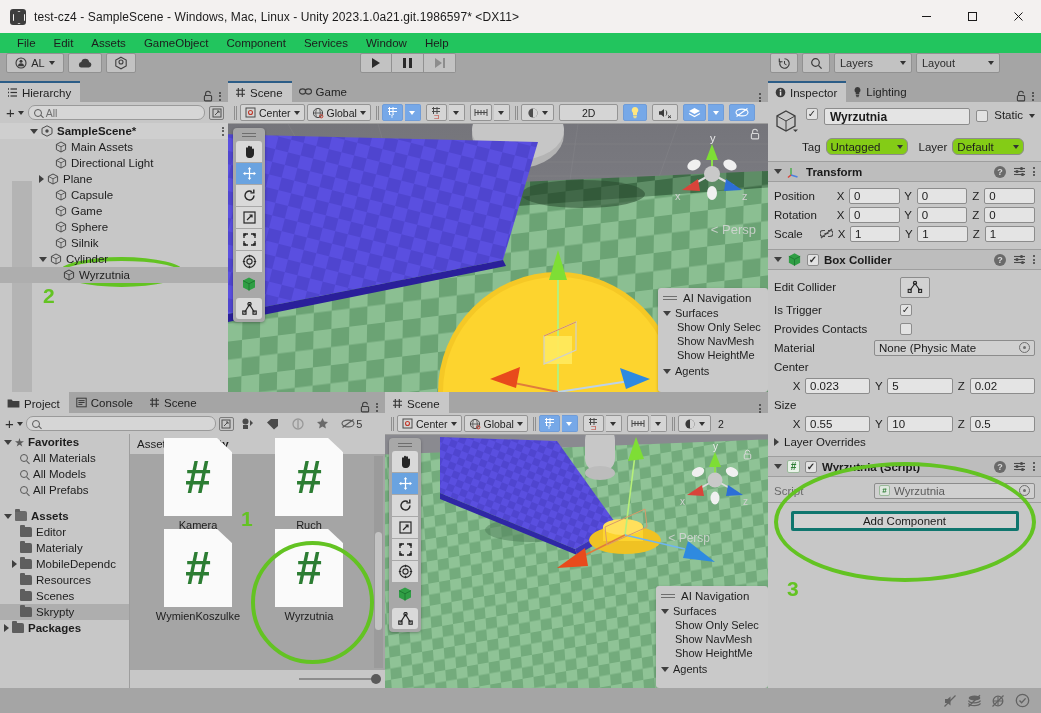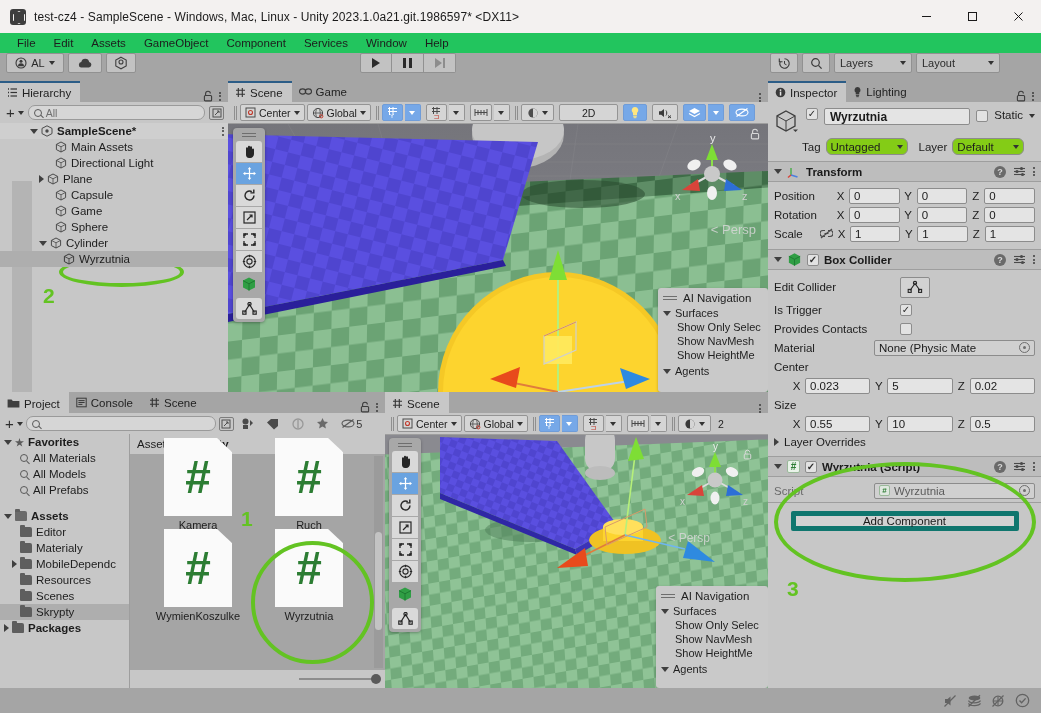--- a/index.html
+++ b/index.html
@@ -229,21 +229,21 @@
   .f-row { display: flex; align-items: center; height: 19px; gap: 4px; }
   .f-label { width: 58px; font-size: 11.5px; color: #1d1d1d; flex: none; }
   .ax { font-size: 11.5px; color: #1d1d1d; width: 9px; text-align: center; flex:none; }
   .num { flex: 1; height: 16px; background: #e4e4e4; border: 1px solid #8c8c8c; border-radius: 2px; display: flex; align-items: center; padding: 0 4px; font-size: 11.5px; color: #1a1a1a; min-width: 0;}
   .link-ic { width: 13px; color: #4a4a4a; flex:none; display:flex; align-items:center;justify-content:center;}
   .editcol-btn { width: 30px; height: 21px; background: #d2d2d2; border: 1px solid #8c8c8c; border-radius: 2px; display: flex; align-items: center; justify-content: center; }
   .objfield { flex: 1; height: 16px; background: #d0d0d0; border: 1px solid #8c8c8c; border-radius: 2px; display: flex; align-items: center; padding: 0 4px; font-size: 11.5px; color: #5b5b5b; gap: 4px;}
   .objfield .dot { margin-left: auto; width: 11px; height: 11px; border: 1.3px solid #6e6e6e; border-radius: 50%; display:flex; align-items:center; justify-content:center;}
   .objfield .dot::after { content:""; width:3px;height:3px;background:#6e6e6e;border-radius:50%;}
   .addcomp {
-    margin: 8px auto 0; width: 228px; height: 20px; background: #d2d2d2; border: 5px solid #0f766e; border-radius: 2px;
+    margin: 8px auto 0; width: 228px; height: 20px; background: #d2d2d2; border: 3px solid #0f766e; border-radius: 2px;
     display: flex; align-items: center; justify-content: center; font-size: 11.5px; color: #1a1a1a;
   }
   .cs-badge { width: 13px; height: 13px; background: #e9f3e9; border: 1px solid #9ab99a; border-radius: 2px; color: #2c7d33; font-size: 10px; font-weight: bold; display: flex; align-items: center; justify-content: center; flex:none;}
   .tri-small { width: 0; height: 0; border-left: 4px solid transparent; border-right: 4px solid transparent; border-top: 5px solid #3f3f3f; }
   .tri-small-r { width: 0; height: 0; border-top: 4px solid transparent; border-bottom: 4px solid transparent; border-left: 5px solid #3f3f3f; }
 
   
   .statusbar { position: absolute; left: 0; bottom: 0; width: 1041px; height: 25px; background: #a5a5a5; display: flex; align-items: center; justify-content: flex-end; gap: 2px; padding-right: 8px; }
   .sb-ic { width: 22px; height: 18px; display: flex; align-items: center; justify-content: center; color: #636363; }
 
@@ -456,20 +456,29 @@
         <span>Game</span>
       </div>
       <div class="h-row" style="position:relative;z-index:2">
         <span class="h-indent" style="width:47px"></span>
           <span class="arrow-sp"></span>
         <svg class="cube-ic" viewBox="0 0 12 12">
             <path d="M6 1 10.6 3.4v5.2L6 11 1.4 8.6V3.4z" fill="none" stroke="#4a4a4a" stroke-width="1"></path>
             <path d="M1.4 3.4 6 5.8l4.6-2.4M6 5.8V11" fill="none" stroke="#4a4a4a" stroke-width=".8"></path>
           </svg>
         <span>Sphere</span>
+      </div>
+      <div class="h-row" style="position:relative;z-index:2">
+        <span class="h-indent" style="width:47px"></span>
+          <span class="arrow-sp"></span>
+        <svg class="cube-ic" viewBox="0 0 12 12">
+            <path d="M6 1 10.6 3.4v5.2L6 11 1.4 8.6V3.4z" fill="none" stroke="#4a4a4a" stroke-width="1"></path>
+            <path d="M1.4 3.4 6 5.8l4.6-2.4M6 5.8V11" fill="none" stroke="#4a4a4a" stroke-width=".8"></path>
+          </svg>
+        <span>Silnik</span>
       </div>
       <div class="h-row" style="position:relative;z-index:2">
         <span class="h-indent" style="width:39px"></span>
         <span class="arrow-d"></span>
         <svg class="cube-ic" viewBox="0 0 12 12">
             <path d="M6 1 10.6 3.4v5.2L6 11 1.4 8.6V3.4z" fill="none" stroke="#4a4a4a" stroke-width="1"></path>
             <path d="M1.4 3.4 6 5.8l4.6-2.4M6 5.8V11" fill="none" stroke="#4a4a4a" stroke-width=".8"></path>
           </svg>
         <span>Cylinder</span>
       </div>

